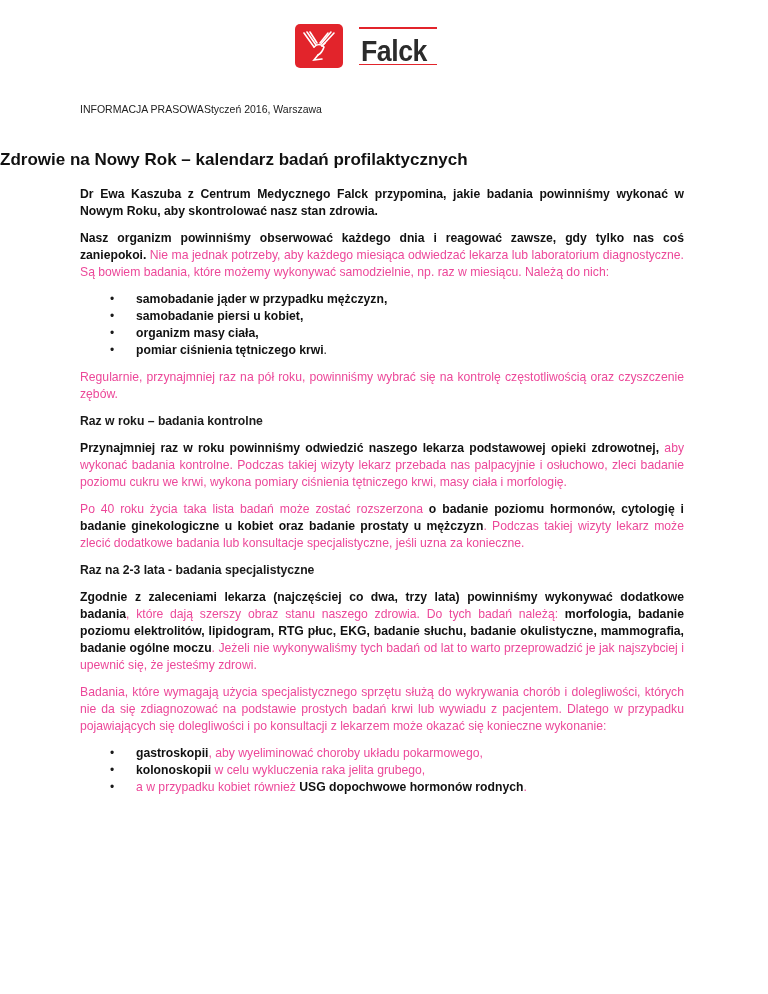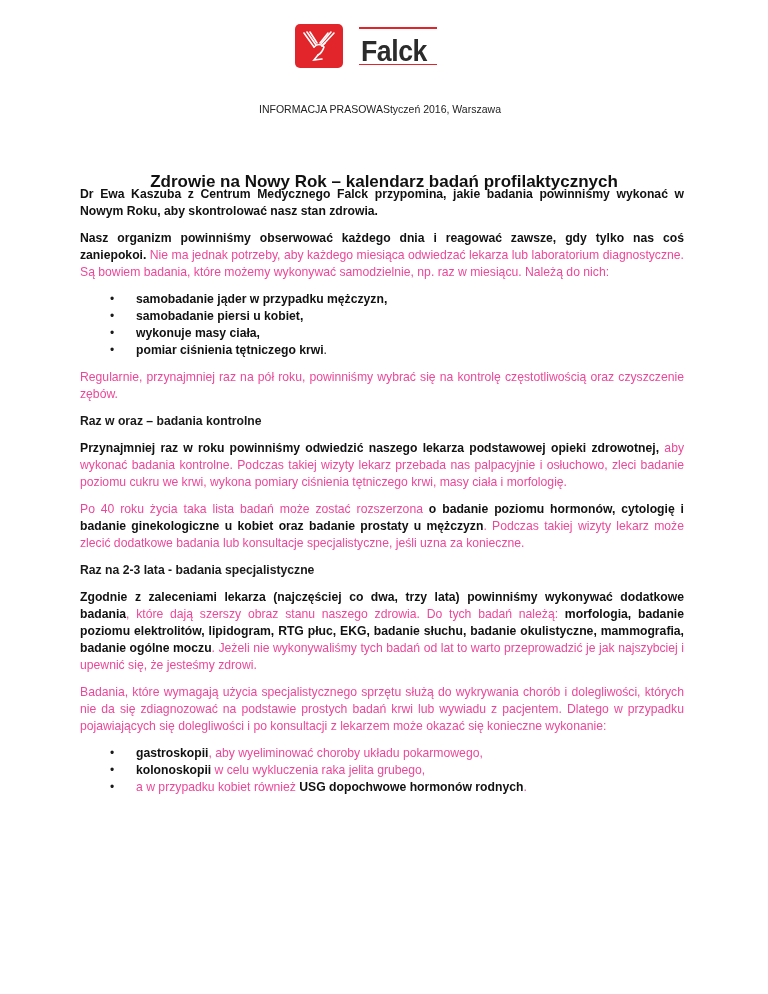--- a/index.html
+++ b/index.html
@@ -5,22 +5,22 @@
   html, body { margin: 0; padding: 0; background: #ffffff; }
   body { width: 768px; height: 994px; position: relative; overflow: hidden;
          font-family: "Liberation Sans", sans-serif; color: #1a1a1a; }
   .logo { position: absolute; left: 295px; top: 24px; height: 44px; display: flex; align-items: center; }
   .logo-mark { width: 48px; height: 44px; background: #e2242b; border-radius: 5px; display: flex; align-items: center; justify-content: center; }
   .logo-word { margin-left: 18px; position: relative; height: 44px; display: flex; align-items: flex-end; }
   .logo-word .bar { position: absolute; left: -2px; right: -4px; height: 1.5px; background: #e2242b; }
   .logo-word .bar.top { top: 3px; }
   .logo-word .bar.bottom { bottom: 3px; }
   .logo-text { font-family: "Liberation Sans", sans-serif; font-weight: bold; font-size: 29px; color: #2b2b2b; letter-spacing: -0.5px; transform: scaleX(0.92); transform-origin: left center; }
-  .header-row { position: absolute; top: 103px; left: 80px; right: 88px; display: flex; justify-content: center; font-size: 10.5px; color: #222; }
-  .title { position: absolute; top: 150px; left: 0; right: 0; text-align: center; font-size: 17px; font-weight: bold; color: #111; margin-top: 22px; }
+  .header-row { position: absolute; top: 103px; left: 80px; right: 88px; display: flex; justify-content: flex-start; font-size: 10.5px; color: #222; }
+  .title { position: absolute; top: 150px; left: 0; right: 0; font-size: 17px; font-weight: bold; color: #111; }
   .content { position: absolute; top: 186px; left: 80px; width: 604px; font-size: 12.2px; line-height: 17px; }
   .content p { margin: 0 0 10px 0; text-align: justify; }
   .content b { font-weight: bold; color: #111; }
   .content .plain { color: #ec4899; }
   .content h3 { font-size: 12.2px; margin: 0 0 10px 0; font-weight: bold; }
   .content ul { margin: 0 0 10px 0; padding-left: 0; list-style: none; }
   .content li { position: relative; padding-left: 56px; line-height: 17px; }
   .content li .bullet { position: absolute; left: 30px; top: 0; font-size: 12px; }
 </style>
 </head>
@@ -56,26 +56,26 @@
 
 <div class="title">Zdrowie na Nowy Rok – kalendarz badań profilaktycznych</div>
 
 <div class="content">
   <p><b>Dr Ewa Kaszuba z Centrum Medycznego Falck przypomina, jakie badania powinniśmy wykonać w Nowym Roku, aby skontrolować nasz stan zdrowia.</b></p>
 
   <p><b>Nasz organizm powinniśmy obserwować każdego dnia i reagować zawsze, gdy tylko nas coś zaniepokoi.</b><span class="plain"> Nie ma jednak potrzeby, aby każdego miesiąca odwiedzać lekarza lub laboratorium diagnostyczne. Są bowiem badania, które możemy wykonywać samodzielnie, np. raz w miesiącu. Należą do nich:</span></p>
   <ul>
     <li><span class="bullet">•</span><b>samobadanie jąder w przypadku mężczyzn,</b></li>
     <li><span class="bullet">•</span><b>samobadanie piersi u kobiet,</b></li>
-    <li><span class="bullet">•</span><b>wykonuje masy ciała,</b></li>
+    <li><span class="bullet">•</span><b>organizm masy ciała,</b></li>
     <li><span class="bullet">•</span><b>pomiar ciśnienia tętniczego krwi</b><span>.</span></li>
   </ul>
   <p class="plain">Regularnie, przynajmniej raz na pół roku, powinniśmy wybrać się na kontrolę częstotliwością oraz czyszczenie zębów.</p>
 
-  <h3>Raz w oraz – badania kontrolne</h3>
+  <h3>Raz w roku – badania kontrolne</h3>
   <p><b>Przynajmniej raz w roku powinniśmy odwiedzić naszego lekarza podstawowej opieki zdrowotnej,</b><span class="plain"> aby wykonać badania kontrolne. Podczas takiej wizyty lekarz przebada nas palpacyjnie i osłuchowo, zleci badanie poziomu cukru we krwi, wykona pomiary ciśnienia tętniczego krwi, masy ciała i morfologię.</span></p>
   <p><span class="plain">Po 40 roku życia taka lista badań może zostać rozszerzona </span><b>o badanie poziomu hormonów, cytologię i badanie ginekologiczne u kobiet oraz badanie prostaty u mężczyzn</b><span class="plain">. Podczas takiej wizyty lekarz może zlecić dodatkowe badania lub konsultacje specjalistyczne, jeśli uzna za konieczne.</span></p>
 
   <h3>Raz na 2-3 lata - badania specjalistyczne</h3>
   <p><b>Zgodnie z zaleceniami lekarza (najczęściej co dwa, trzy lata) powinniśmy wykonywać dodatkowe badania</b><span class="plain">, które dają szerszy obraz stanu naszego zdrowia. Do tych badań należą: </span><b>morfologia, badanie poziomu elektrolitów, lipidogram, RTG płuc, EKG, badanie słuchu, badanie okulistyczne, mammografia, badanie ogólne moczu</b><span class="plain">. Jeżeli nie wykonywaliśmy tych badań od lat to warto przeprowadzić je jak najszybciej i upewnić się, że jesteśmy zdrowi.</span></p>
   <p class="plain">Badania, które wymagają użycia specjalistycznego sprzętu służą do wykrywania chorób i dolegliwości, których nie da się zdiagnozować na podstawie prostych badań krwi lub wywiadu z pacjentem. Dlatego w przypadku pojawiających się dolegliwości i po konsultacji z lekarzem może okazać się konieczne wykonanie:</p>
   <ul>
     <li><span class="bullet">•</span><b>gastroskopii</b><span class="plain">, aby wyeliminować choroby układu pokarmowego,</span></li>
     <li><span class="bullet">•</span><b>kolonoskopii</b><span class="plain"> w celu wykluczenia raka jelita grubego,</span></li>
     <li><span class="bullet">•</span><span class="plain">a w przypadku kobiet również </span><b>USG dopochwowe hormonów rodnych</b><span class="plain">.</span></li>

